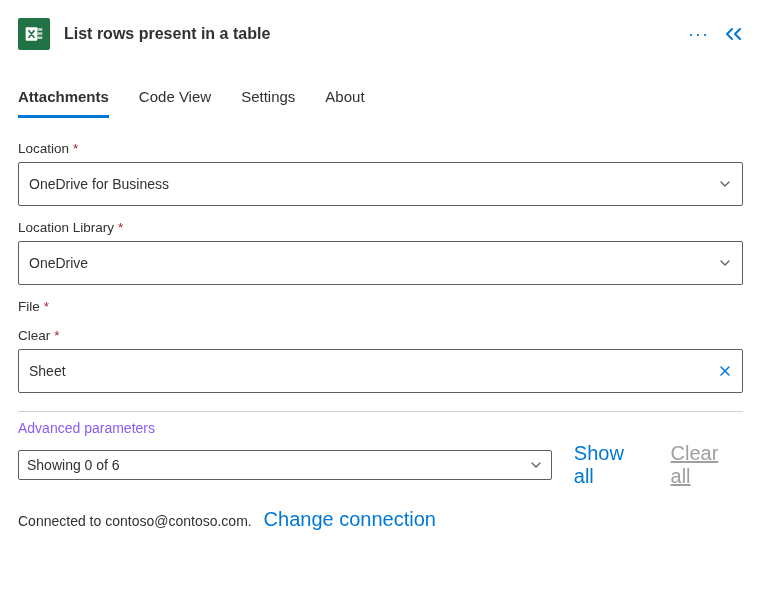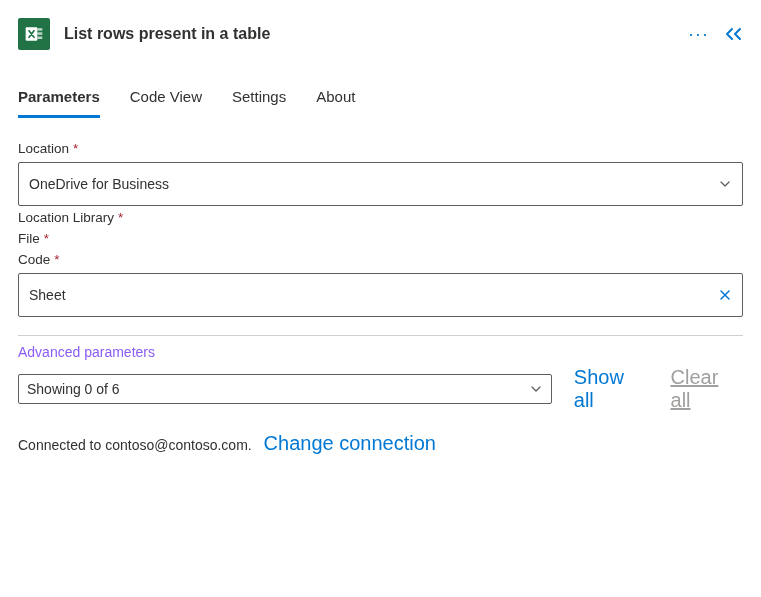--- a/index.html
+++ b/index.html
@@ -62,21 +62,21 @@
     font-size: 15px;
     color: #323130;
     cursor: pointer;
     border-bottom: 3px solid transparent;
   }
   .tab.active {
     font-weight: 600;
     border-bottom-color: #0078d4;
   }
   .form { padding-top: 22px; }
-  .field { margin-bottom: 4px; }
+  .field { margin-bottom: 14px; }
   .field-label {
     font-size: 13.5px;
     color: #323130;
     margin-bottom: 6px;
     display: flex;
     gap: 4px;
   }
   .req { color: #a4262c; }
   .control {
     display: flex;
@@ -163,21 +163,21 @@
     <span class="collapse-btn">
       <svg width="18" height="14" viewBox="0 0 18 14">
         <path d="M7 2 L2 7 L7 12" stroke="#0078d4" stroke-width="2" fill="none" stroke-linecap="round" stroke-linejoin="round"></path>
         <path d="M15 2 L10 7 L15 12" stroke="#0078d4" stroke-width="2" fill="none" stroke-linecap="round" stroke-linejoin="round"></path>
       </svg>
     </span>
   </div>
 </div>
 
 <div class="tabs">
-  <div class="tab active">Parameters</div>
+  <div class="tab active">Attachments</div>
   <div class="tab">Code View</div>
   <div class="tab">Settings</div>
   <div class="tab">About</div>
 </div>
 
 <div class="form">
 
   <div class="field">
     <div class="field-label">
       <span>Location</span>
@@ -191,32 +191,40 @@
           </svg>
       </span>
     </div>
   </div>
 
   <div class="field">
     <div class="field-label">
       <span>Location Library</span>
       <span class="req">*</span>
     </div>
+    <div class="control">
+      <span class="control-value">OneDrive</span>
+      <span class="chevron">
+        <svg width="14" height="14" viewBox="0 0 14 14">
+            <path d="M3 5 L7 9 L11 5" stroke="#605e5c" stroke-width="1.3" fill="none" stroke-linecap="round" stroke-linejoin="round"></path>
+          </svg>
+      </span>
+    </div>
   </div>
 
   <div class="field">
     <div class="field-label">
       <span>File</span>
       <span class="req">*</span>
     </div>
   </div>
 
   <div class="field">
     <div class="field-label">
-      <span>Code</span>
+      <span>Clear</span>
       <span class="req">*</span>
     </div>
     <div class="control">
       <span class="control-value">Sheet</span>
       <span class="right-ico blue">
         <svg width="14" height="14" viewBox="0 0 14 14">
             <path d="M3 3 L11 11 M11 3 L3 11" stroke="#0078d4" stroke-width="1.5" stroke-linecap="round"></path>
           </svg>
       </span>
     </div>

